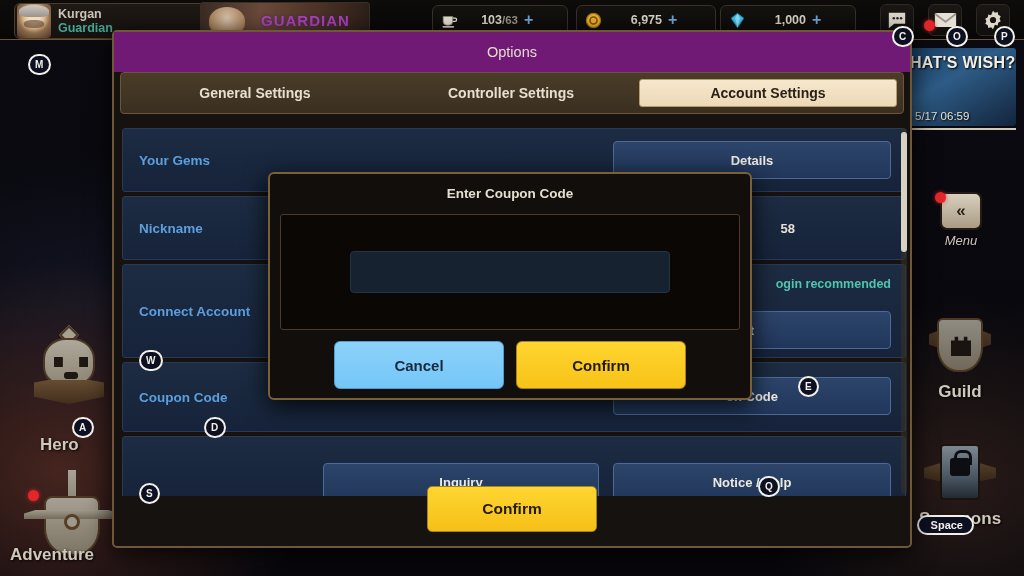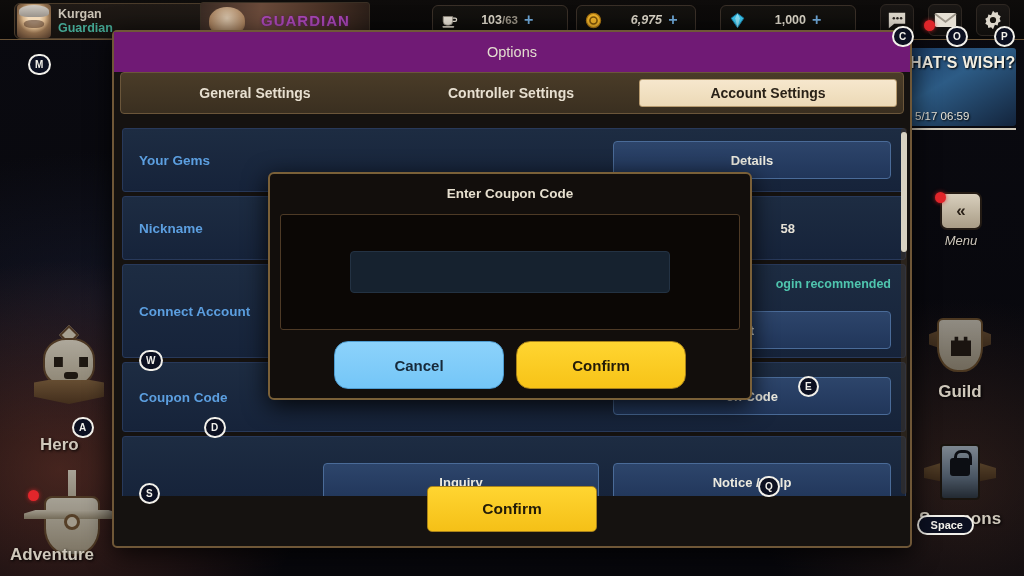--- a/index.html
+++ b/index.html
@@ -81,21 +81,21 @@
     gap: 5px;
   }
   .cur-icon { width: 19px; height: 19px; flex: 0 0 auto; }
   .cur-val { font-size: 12.5px; color: #dcd6c8; font-weight: bold; min-width: 54px; text-align: right; }
   .cur-val .sub { color: #9b9487; font-size: 11.5px; }
   .plus {
     color: #6fa8d8; font-size: 16px; font-weight: bold; line-height: 1;
     margin-left: 1px;
   }
   #cur-stamina { left: 432px; width: 136px; }
-  #cur-gold    { left: 576px; width: 120px; font-style: italic; }
+  #cur-gold    { left: 576px; width: 140px; }
   #cur-gem     { left: 720px; width: 136px; }
 
   .hud-icon-btn {
     position: absolute; top: 4px; width: 34px; height: 32px;
     background: linear-gradient(#1a1715,#100e0c);
     border: 1px solid #2e2722; border-radius: 6px;
     display: flex; align-items: center; justify-content: center;
   }
   #btn-chat { left: 880px; }
   #btn-mail { left: 928px; }
@@ -385,21 +385,21 @@
     border: 1px solid #233243;
     border-radius: 4px;
     display: flex; align-items: center; justify-content: center;
     font-size: 13.5px; color: #7e8a99;
   }
   #coupon-actions {
     margin-top: 11px; display: flex; justify-content: center; gap: 12px;
   }
   .mbtn {
     width: 170px; height: 48px;
-    border-radius: 14px;
+    border-radius: 6px;
     display: flex; align-items: center; justify-content: center;
     font-size: 15px; font-weight: bold;
   }
   #coupon-cancel {
     background: linear-gradient(#8cd2fb,#74c6f7);
     border: 1px solid #4e9cd0; color: #17293a;
   }
   #coupon-confirm {
     background: linear-gradient(#ffd531,#f7c317);
     border: 1px solid #a8821a; color: #231b08;

